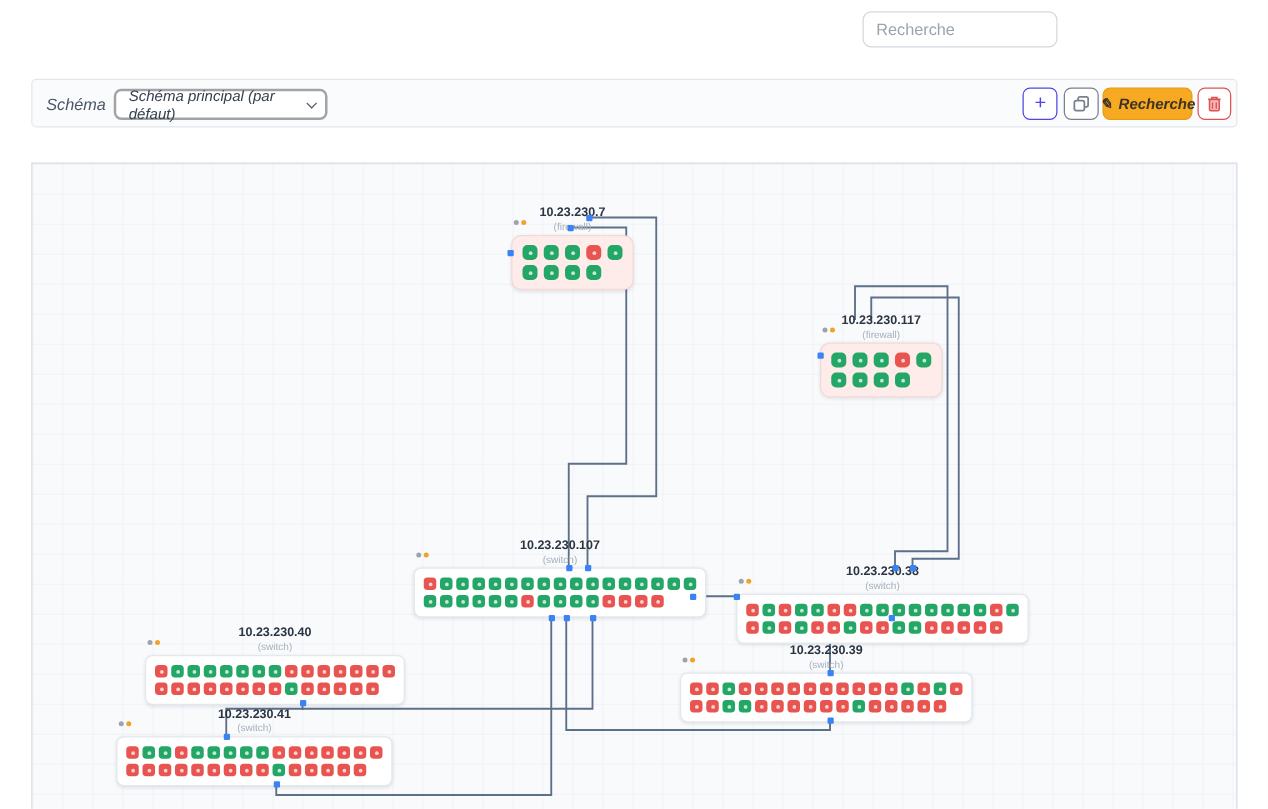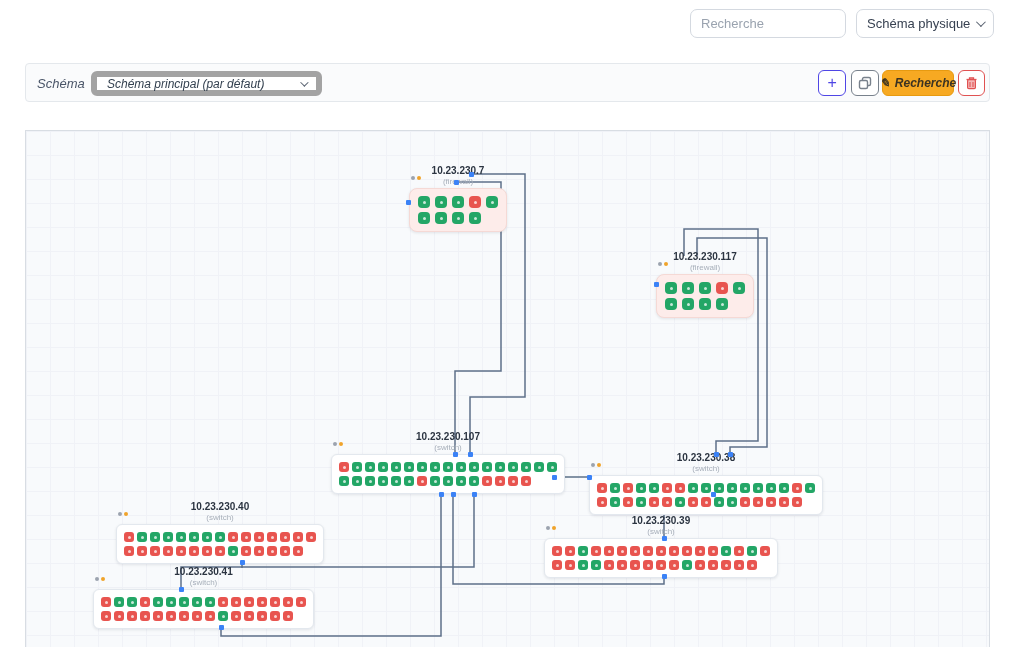--- a/index.html
+++ b/index.html
@@ -10,21 +10,21 @@
   .page-title { position:absolute; left:18px; top:13px; font-size:17px; color:#4a5360; }
   .search-input { position:absolute; left:690px; top:9px; width:156px; height:29px; border:1px solid #d4d9e0; border-radius:7px; padding:0 10px; font-size:13px; color:#374151; font-family:"Liberation Sans", sans-serif; outline:none; }
   .search-input::placeholder { color:#9aa3af; }
   .hdr-select { position:absolute; left:856px; top:9px; width:138px; height:29px; border:1px solid #d4d9e0; border-radius:7px; background:#fff; display:flex; align-items:center; justify-content:space-between; padding:0 10px; font-size:13px; color:#374151; cursor:pointer; }
 
   .chev { width:7px; height:7px; border-right:1.6px solid #596270; border-bottom:1.6px solid #596270; transform:rotate(45deg) translateY(-2px); display:inline-block; }
 
   
   .toolbar { position:absolute; left:25px; top:63px; width:965px; height:39px; background:#fafbfc; border:1px solid #e4e8ec; border-radius:4px;font-style:italic; }
   .toolbar-label { position:absolute; left:11px; top:12px; font-size:13px; color:#4a5568; }
-  .tb-select { position:absolute; left:65px; top:7px; width:231px; height:25px; background:#fff; border:6px solid #a3a3a3; border-radius:6px; display:flex; align-items:center; justify-content:space-between; padding:0 10px; font-size:12px; color:#33404f; cursor:pointer; }
+  .tb-select { position:absolute; left:65px; top:7px; width:171px; height:25px; background:#fff; border:2px solid #a3a3a3; border-radius:6px; display:flex; align-items:center; justify-content:space-between; padding:0 10px; font-size:12px; color:#33404f; cursor:pointer; }
   .tb-select .chev { width:6px; height:6px; }
 
   .btn { position:absolute; top:6px; height:26px; border-radius:6px; background:#fff; display:flex; align-items:center; justify-content:center; cursor:pointer; }
   .btn-add { left:792px; width:28px; border:1px solid #4f46e5; color:#4f46e5; font-size:16px; line-height:1; }
   .btn-copy { left:825px; width:28px; border:1px solid #78818c; }
   .btn-edit { left:856px; width:72px; border:1px solid #e79a10; background:#f7a922; color:#3c3322; font-size:12px; font-weight:bold; gap:5px; }
   .btn-edit .pencil { font-size:12px; }
   .btn-del { left:932px; width:27px; border:1px solid #e05252; }
 
   
@@ -56,24 +56,20 @@
   .sdot.orange { background:#f0a32b; }
 
   .cdot { position:absolute; width:5px; height:5px; border-radius:1px; background:#3b82f6; z-index:4; }
 </style>
 </head>
 <body>
 
 <div class="page">
 
   <input class="search-input" type="text" placeholder="Recherche" style="">
-  <div class="hdr-select">
-    <span>Schéma physique</span>
-    <span class="chev"></span>
-  </div>
 
   <div class="toolbar">
     <span class="toolbar-label">Schéma</span>
     <div class="tb-select">
       <span>Schéma principal (par défaut)</span>
       <span class="chev"></span>
     </div>
 
     <div class="btn btn-add">
       <span>+</span>

